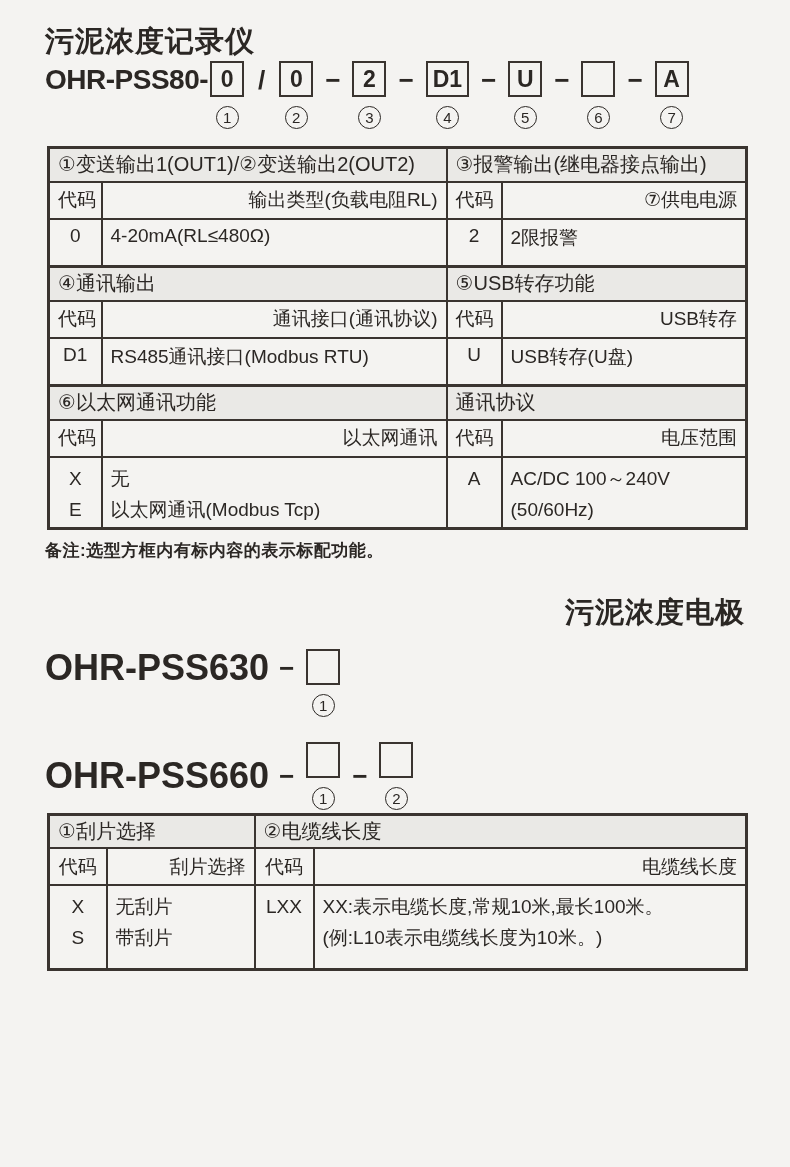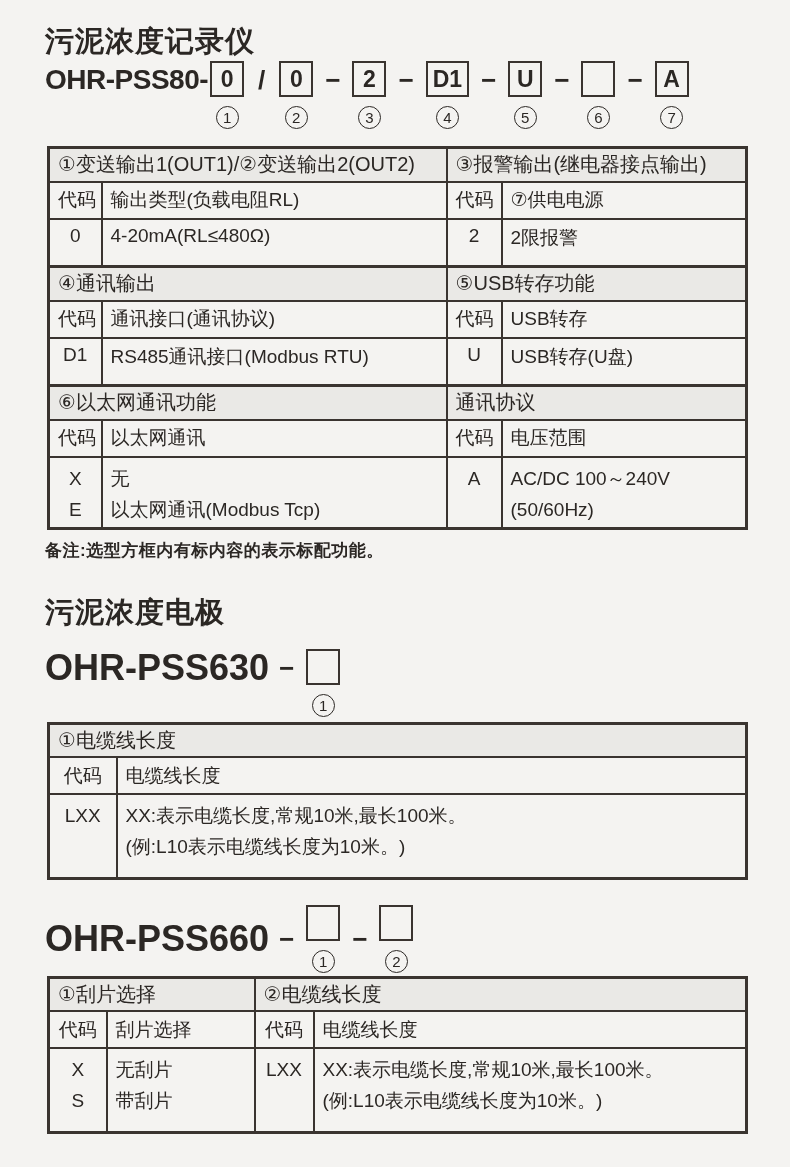--- a/index.html
+++ b/index.html
@@ -14,21 +14,21 @@
     width:790px;height:1167px;overflow:hidden;
     background:var(--bg);
     color:var(--text);
     font-family:"Liberation Sans","DejaVu Sans",sans-serif;
   }
   .page{padding:25px 45px 0 45px;}
 
   .doc-title{
     font-size:29px;font-weight:700;letter-spacing:1px;line-height:32px;
   }
-  .doc-title.second{margin-top:34px;}
+  .doc-title.second{margin-top:34px;text-align:right;}
 
   
   .model-line{display:flex;align-items:flex-start;margin-top:4px;}
   .model-prefix{
     font-size:28px;font-weight:700;letter-spacing:-0.5px;
     line-height:38px;white-space:nowrap;
   }
   .model-line.light .model-prefix{font-size:36px;font-weight:700;letter-spacing:0;}
   .model-sep{
     font-size:26px;font-weight:700;line-height:38px;padding:0 10px;
@@ -53,21 +53,21 @@
   }
   td{
     border:2px solid var(--border);
     font-size:19px;padding:2px 8px;vertical-align:middle;
     overflow:hidden;white-space:nowrap;
   }
   td.sec{
     background:var(--sec-bg);height:34px;font-size:20px;padding:2px 8px;
   }
   tr.sec-row td{border-top:3px solid var(--border);}
-  td.sub{height:37px;}
+  td.sub{height:37px;text-align:right;}
   td.code{text-align:center;}
   td.data{vertical-align:top;padding-top:5px;}
   .ln{line-height:31px;}
   .h48{height:48px;}
   .h65{height:66px;}
   .h82{height:84px;}
 
   .note{
     margin-top:9px;font-size:17px;font-weight:700;letter-spacing:0.5px;
   }
@@ -202,44 +202,20 @@
 
   <div class="model-line light m630">
     <span class="model-prefix">OHR-PSS630</span>
     <span class="model-sep">−</span>
     <span class="unit">
       <span class="code-box"></span>
       <span class="circle-num">1</span>
     </span>
   </div>
 
-  <table class="t630">
-    <colgroup>
-        <col style="width:68px">
-        <col style="width:630px">
-      </colgroup>
-    <tbody>
-        <tr>
-      <td class="sec" colspan="2">①电缆线长度</td>
-    </tr>
-    <tr>
-      <td class="sub code">代码</td>
-      <td class="sub">电缆线长度</td>
-    </tr>
-    <tr>
-      <td class="data code h82">
-        <div class="ln">LXX</div>
-      </td>
-      <td class="data h82">
-        <div class="ln">XX:表示电缆长度,常规10米,最长100米。</div>
-        <div class="ln">(例:L10表示电缆线长度为10米。)</div>
-      </td>
-    </tr>
-  </tbody>
-    </table>
 
   <div class="model-line light m660">
     <span class="model-prefix">OHR-PSS660</span>
     <span class="model-sep">−</span>
     <span class="unit">
       <span class="code-box"></span>
       <span class="circle-num">1</span>
     </span>
     <span class="model-sep">−</span>
     <span class="unit">

